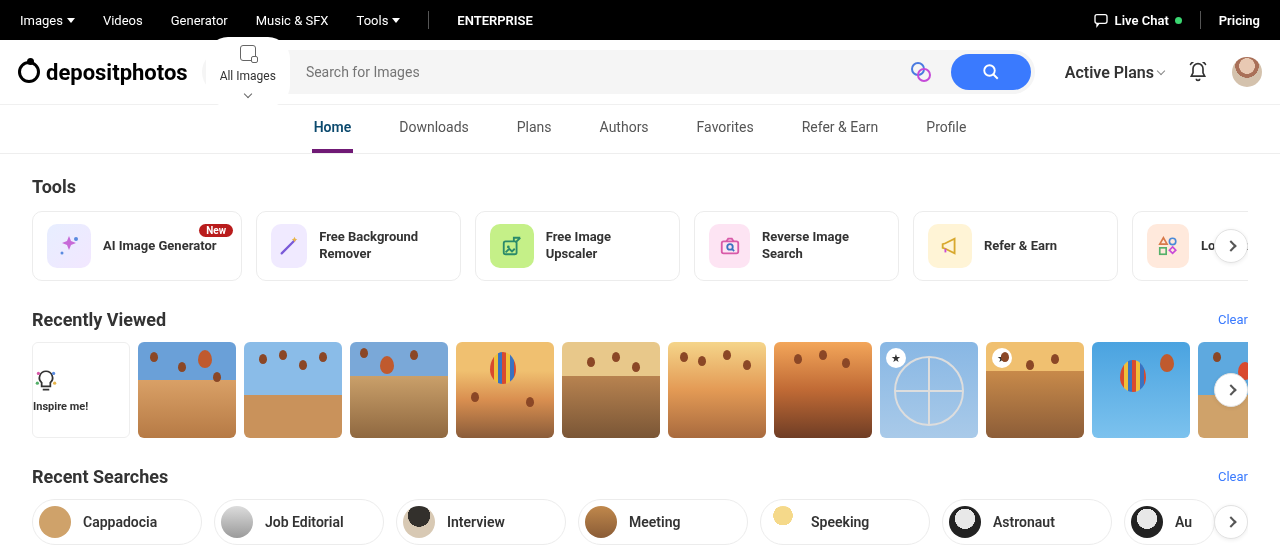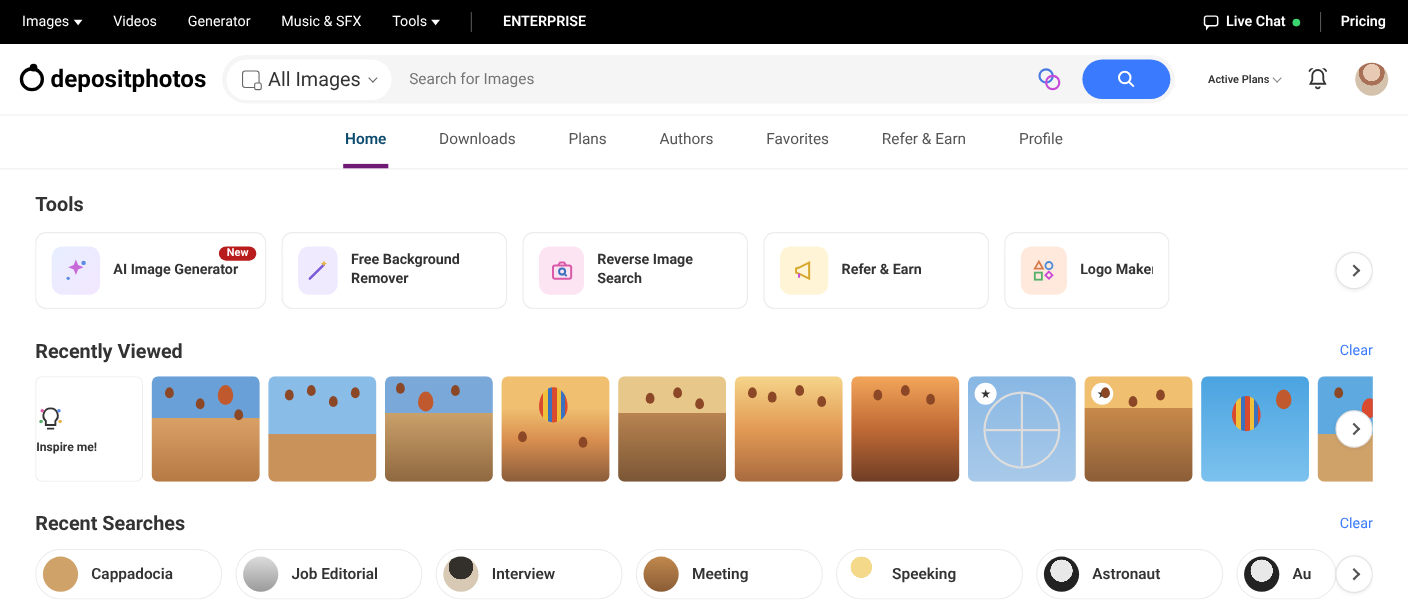--- a/index.html
+++ b/index.html
@@ -13,28 +13,28 @@
 .divider-v { width: 1px; height: 18px; background: #555; }
 .livechat { display: flex; align-items: center; gap: 6px; font-weight:600; }
 .green-dot { width: 7px; height: 7px; border-radius: 50%; background: #3bd671; }
 
 
 .header { display: flex; align-items: center; padding: 10px 18px; gap: 14px; border-bottom: 1px solid #f0f0f0; }
 .logo { display: flex; align-items: center; gap: 6px; font-weight: 700; font-size: 22px; color: #000; }
 .logo-mark { width:22px; height:22px; border:3px solid #000; border-radius:50%; position:relative; }
 .logo-mark::after{content:""; position:absolute; width:7px;height:7px;background:#000;border-radius:50%; top:-6px; left:6px;}
 .search-wrap { flex:1; display:flex; align-items:center; background:#f5f5f5; border-radius:26px; height:44px; padding:4px; gap:10px; }
-.cat-pill { background:#fff; border-radius:22px; display:flex; align-items:center; gap:8px; padding:8px 14px; font-size:18px; color:#333; }
+.cat-pill { background:#fff; border-radius:22px; display:flex; align-items:center; gap:8px; padding:8px 14px; font-size:12px; color:#333;flex-direction:column; }
 .cat-ic { width:16px;height:16px;border:1.5px solid #666; border-radius:3px; position:relative; }
 .cat-ic::after{content:""; position:absolute; width:5px;height:5px;border:1.5px solid #666; border-radius:2px; bottom:-3px;right:-3px;background:#fff;}
 .search-input { flex:1; border:none; background:transparent; font-size:14px; outline:none; color:#666; padding-left:6px;}
 .visual-search { display:flex; align-items:center; justify-content:center; position:relative; width:28px;height:28px; }
 .search-btn { background:#3a7afe; width:80px; height:36px; border-radius:20px; display:flex; align-items:center; justify-content:center; margin-left:6px;}
 .header-right { display:flex; align-items:center; gap:24px; margin-left:16px; }
-.plans { font-size:10px; font-weight:600; display:flex; align-items:center; gap:4px; color:#333; }
+.plans { font-size:16px; font-weight:600; display:flex; align-items:center; gap:4px; color:#333; }
 .avatar { width:30px;height:30px; border-radius:50%; background: radial-gradient(circle at 50% 30%, #e8c9b3 30%, #a97058 31%, #a97058 45%, #d4c2ad 46%); }
 
 
 .navtabs { display:flex; justify-content:center; gap:44px; font-size:14px; color:#555; border-bottom:1px solid #eee; }
 .navtab { padding:14px 2px; cursor:pointer; }
 .navtab.active { color:#0c4a6e; font-weight:600; border-bottom:4px solid #701a75; }
 
 .content { padding: 22px 32px 10px; }
 
 
@@ -210,20 +210,31 @@
     <div class="tool-card">
       <div class="tool-ic" style="background:#f0eaff;">
         <svg width="22" height="22" viewBox="0 0 24 24">
             <path d="M4 20L18 6" stroke="#7a5ad8" stroke-width="2.5" stroke-linecap="round"></path>
             <path d="M18 2l1 2 2 1-2 1-1 2-1-2-2-1 2-1z" fill="#e8b54a"></path>
           </svg>
       </div>
       <div class="tool-label">Free Background Remover</div>
     </div>
     <div class="tool-card">
+      <div class="tool-ic" style="background:#c5f088;">
+        <svg width="22" height="22" viewBox="0 0 24 24">
+            <rect x="3" y="7" width="14" height="14" rx="2" fill="none" stroke="#2a8a6a" stroke-width="2"></rect>
+            <path d="M14 7V3h7M21 3l-5 5" stroke="#2a8a6a" stroke-width="2" fill="none"></path>
+            <circle cx="8" cy="13" r="1.5" fill="#2a8a6a"></circle>
+            <path d="M5 19l4-4 3 3 3-3" stroke="#2a8a6a" stroke-width="2" fill="none"></path>
+          </svg>
+      </div>
+      <div class="tool-label">Free Image Upscaler</div>
+    </div>
+    <div class="tool-card">
       <div class="tool-ic" style="background:#fde4f3;">
         <svg width="22" height="22" viewBox="0 0 24 24">
             <rect x="3" y="7" width="18" height="13" rx="2" fill="none" stroke="#d85aa8" stroke-width="2"></rect>
             <path d="M8 7l2-3h4l2 3" fill="none" stroke="#d85aa8" stroke-width="2"></path>
             <circle cx="12" cy="13" r="3" fill="none" stroke="#3a72c0" stroke-width="2"></circle>
             <path d="M14.5 15.5l2 2" stroke="#3a72c0" stroke-width="2"></path>
           </svg>
       </div>
       <div class="tool-label">Reverse Image Search</div>
     </div>

